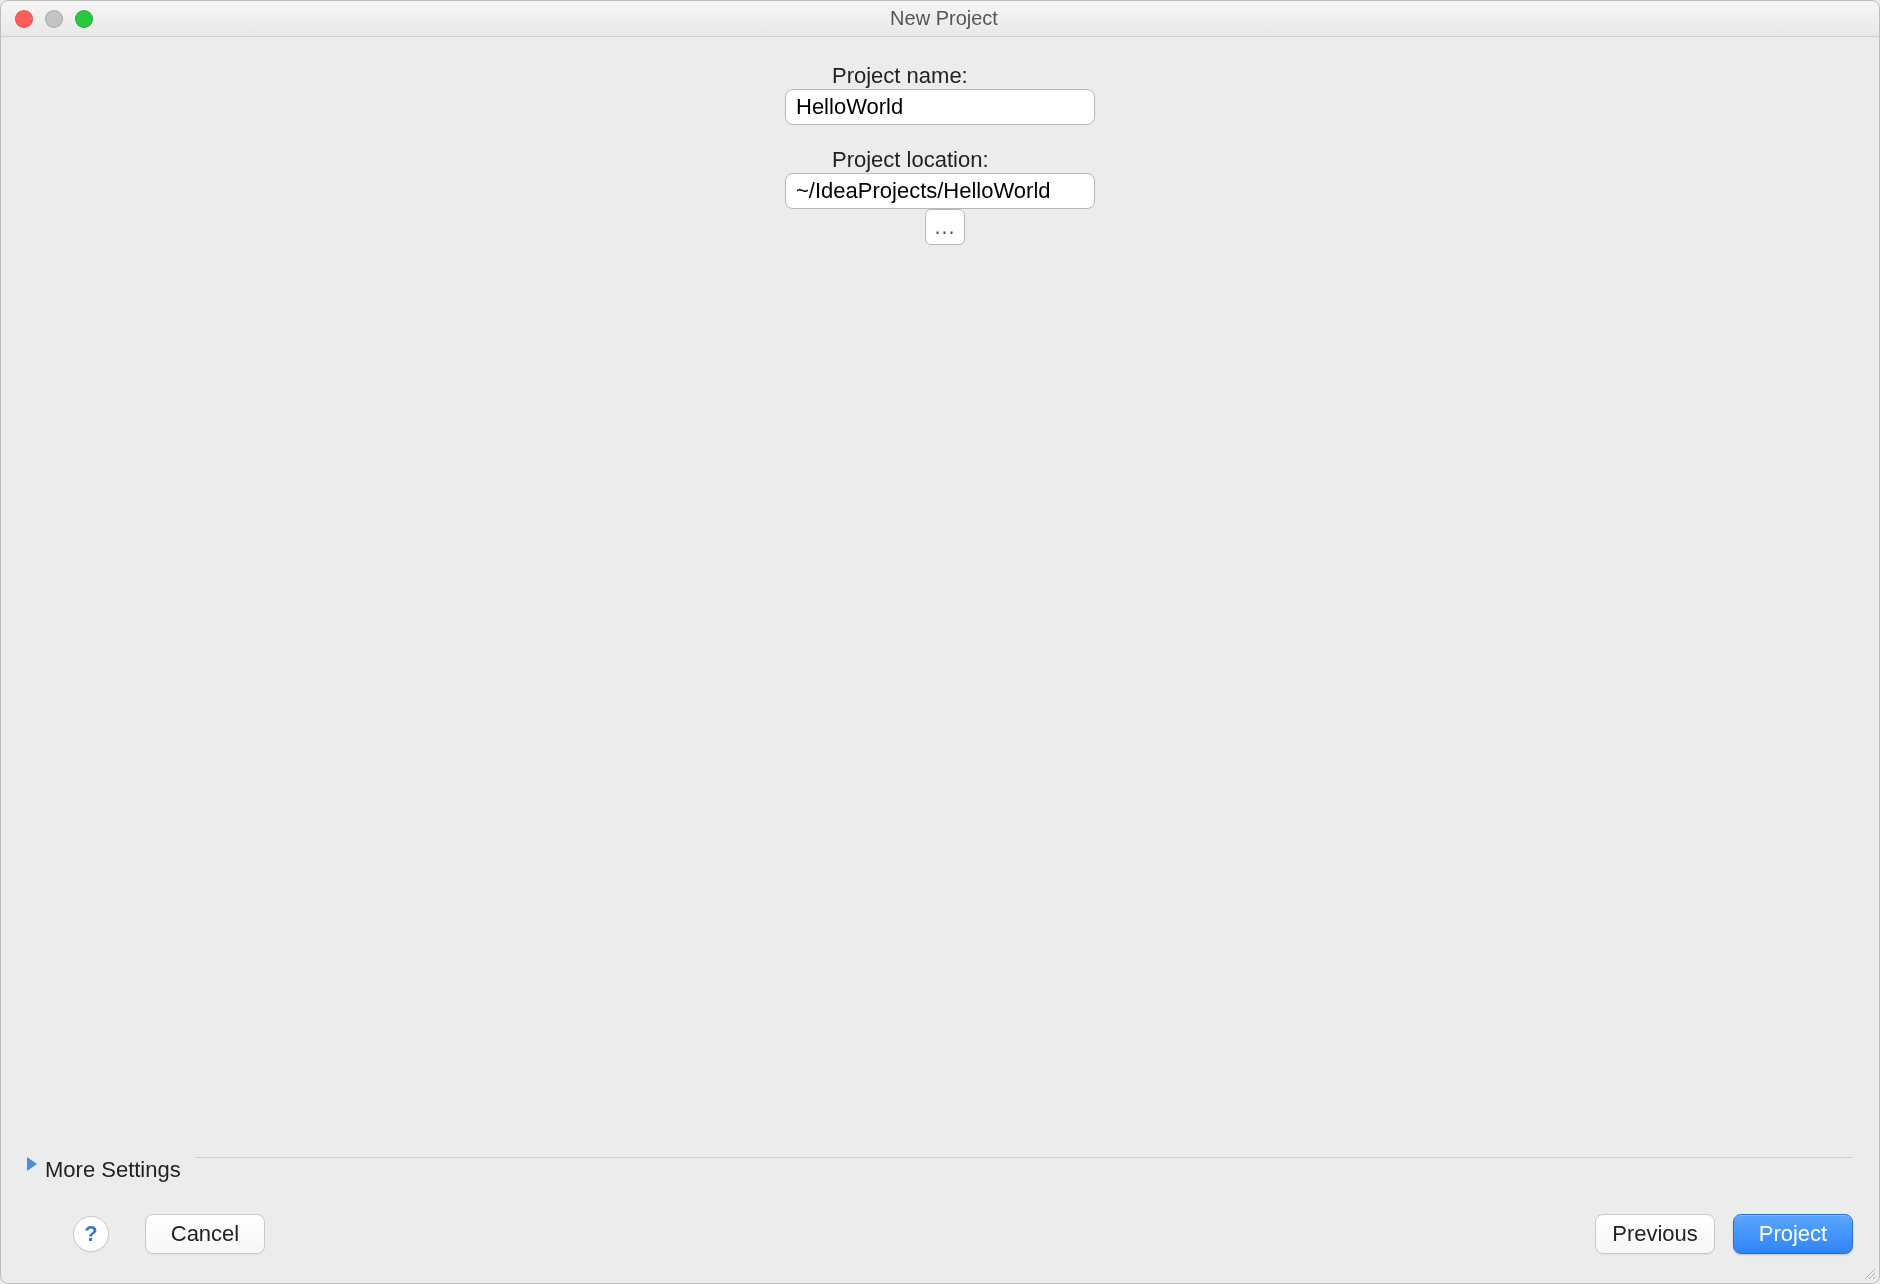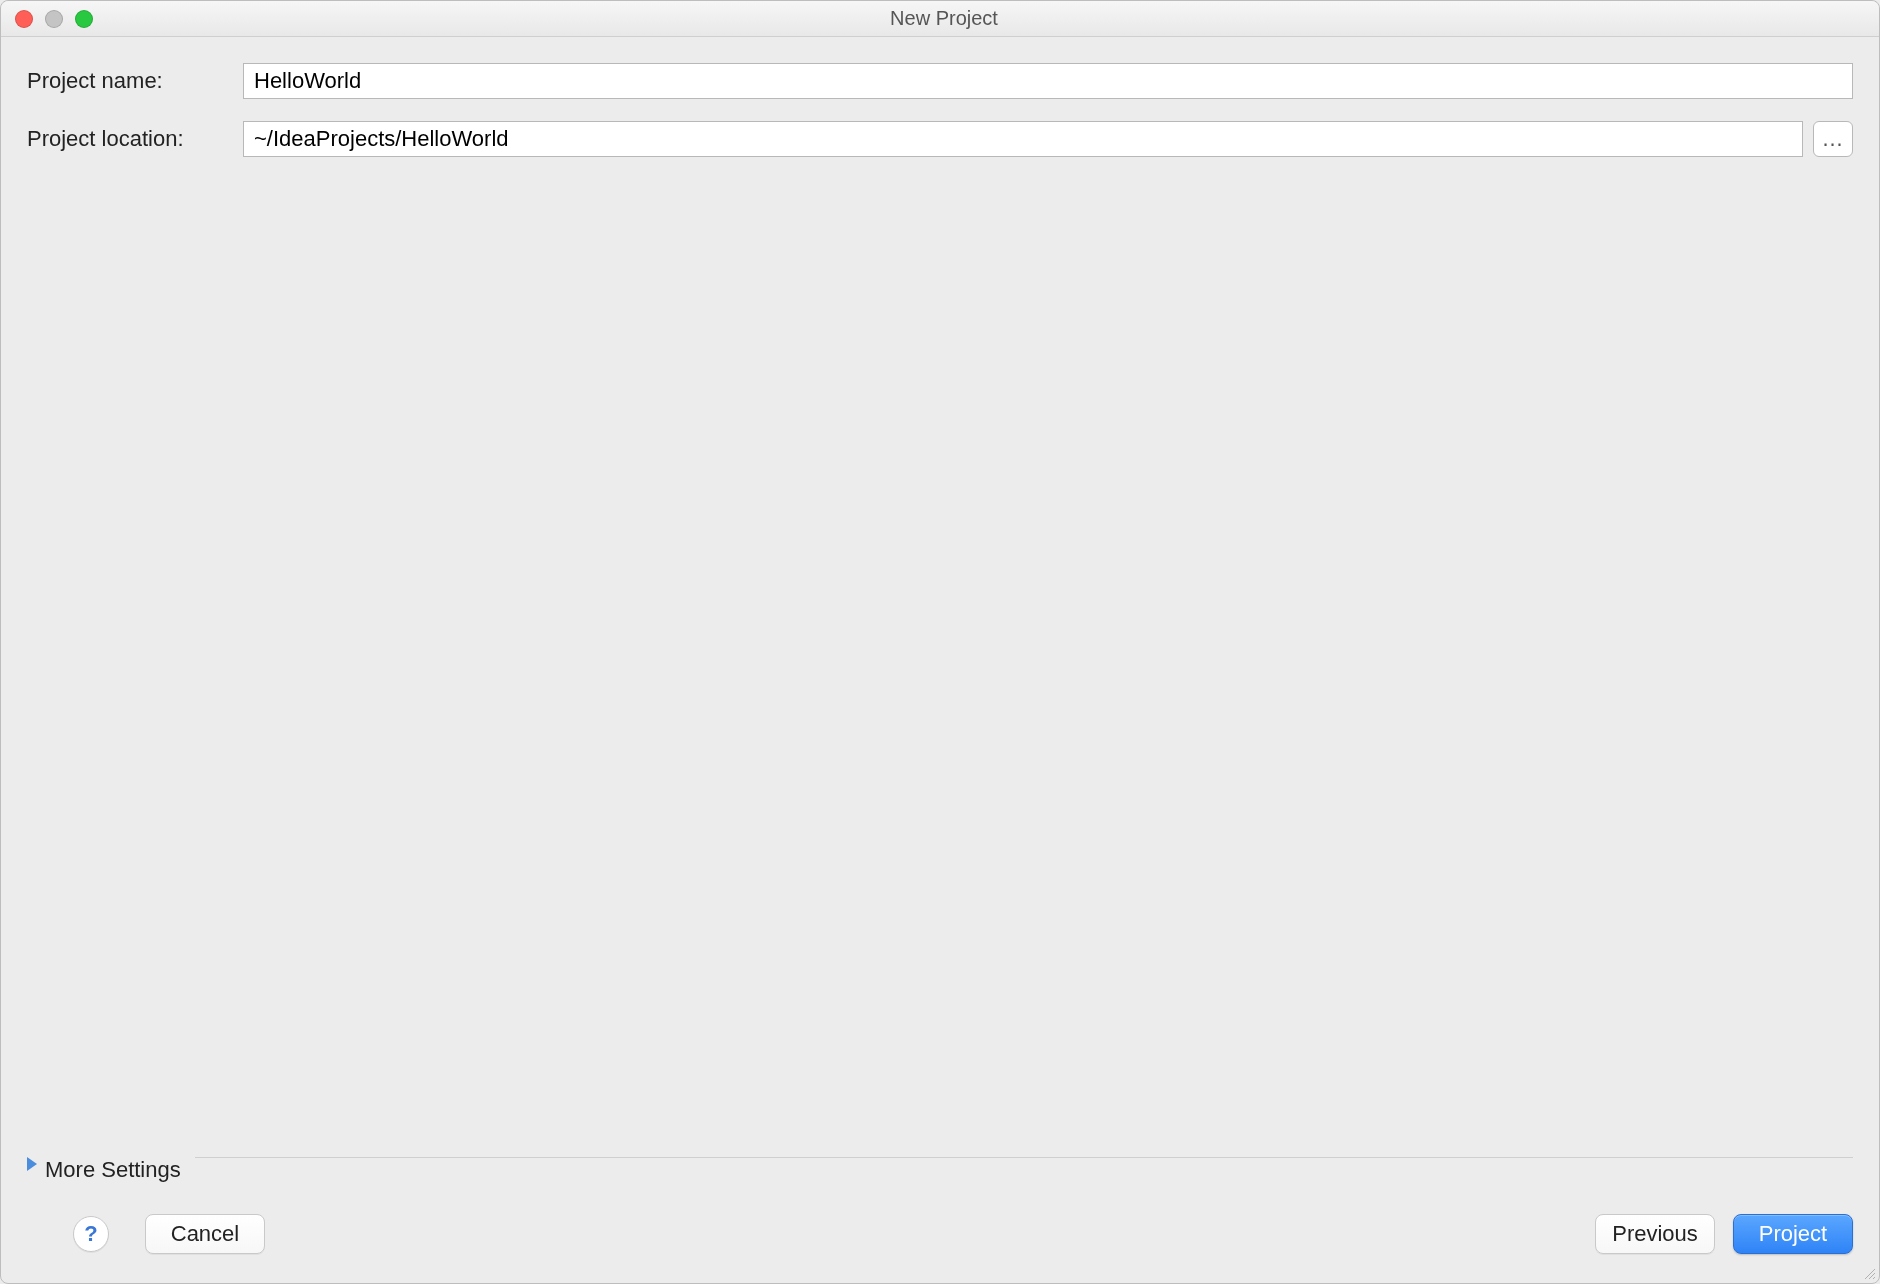--- a/index.html
+++ b/index.html
@@ -58,31 +58,32 @@
   .content {
     flex: 1;
     padding: 26px 26px 0 26px;
     display: flex;
     flex-direction: column;
   }
   .form-row {
     display: flex;
     align-items: center;
     margin-bottom: 22px;
+    flex-direction: column;
   }
   .form-label {
     width: 216px;
     color: #222;
   }
   .text-input {
     flex: 1;
     height: 36px;
     background: #fff;
     border: 1px solid #b8b8b8;
-    border-radius: 0;
+    border-radius: 8px;
     padding: 4px 10px;
     font-size: 22px;
     font-family: inherit;
     color: #000;
     outline: none;
   }
   .browse-btn {
     width: 40px; height: 36px;
     margin-left: 10px;
     background: #fff;

